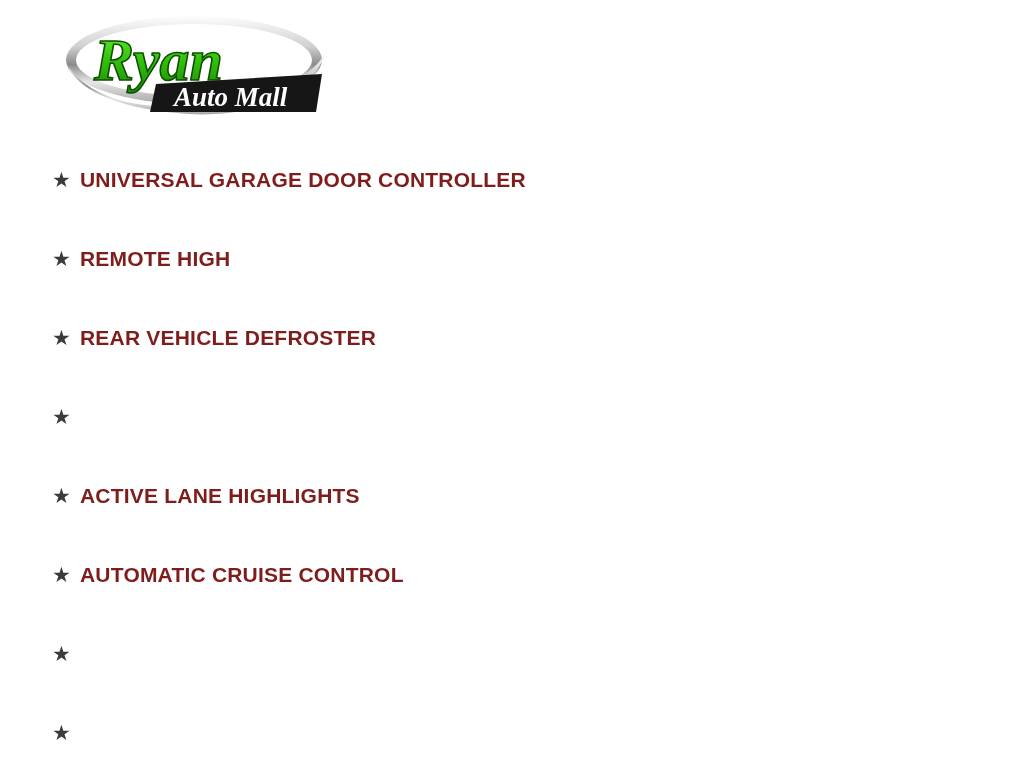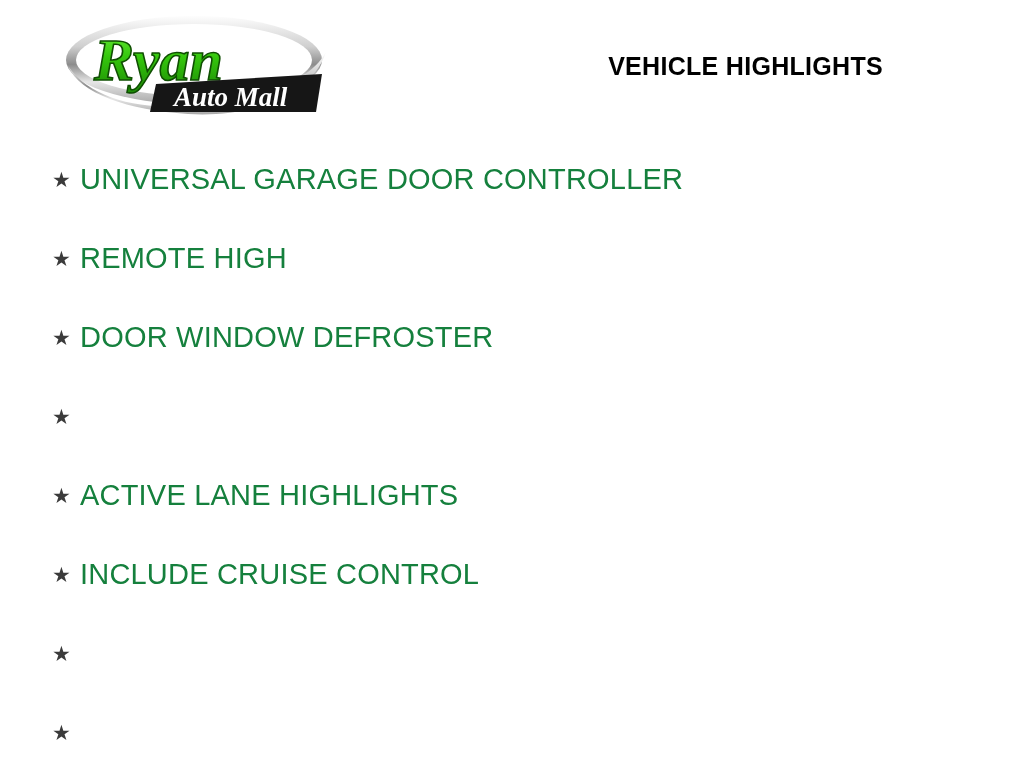--- a/index.html
+++ b/index.html
@@ -64,23 +64,23 @@
   }
   .star-icon {
     flex: 0 0 auto;
     width: 28px;
     font-size: 21px;
     line-height: 1;
     color: #3b3b3b;
     text-align: left;
   }
   .highlight-label {
-    font-size: 29px;
-    font-weight: normal;
-    color: #15803d;
+    font-size: 21px;
+    font-weight: bold;
+    color: #7f1d1d;
     letter-spacing: 0.2px;
     white-space: nowrap;
   }
 </style>
 </head>
 <body>
 
 <div class="page">
 
   <div class="header">
@@ -106,46 +106,45 @@
         <ellipse cx="140" cy="52" rx="118" ry="36" fill="#ffffff"></ellipse>
         <path d="M14 58 C40 96 100 104 160 96 C215 89 258 70 272 44 C258 88 196 110 134 106 C74 102 26 86 14 58 Z" fill="url(#silverGrad)"></path>
 
         <text x="40" y="72" font-family="'Liberation Serif', serif" font-size="60" font-style="italic" font-weight="bold" fill="url(#greenGrad)" stroke="#0f4f02" stroke-width="1.6">Ryan</text>
 
         <path d="M102 76 L268 66 L262 104 L96 104 Z" fill="#161616"></path>
         <text x="120" y="98" font-family="'Liberation Serif', serif" font-size="27" font-style="italic" font-weight="bold" fill="#ffffff">Auto Mall</text>
       </svg>
     </div>
 
-    <div class="header-title">VEHICLE HIGHLIGHTS</div>
   </div>
 
   <ul class="highlights">
     <li class="highlight-item">
       <span class="star-icon">★</span>
       <span class="highlight-label">UNIVERSAL GARAGE DOOR CONTROLLER</span>
     </li>
     <li class="highlight-item">
       <span class="star-icon">★</span>
       <span class="highlight-label">REMOTE HIGH</span>
     </li>
     <li class="highlight-item">
       <span class="star-icon">★</span>
-      <span class="highlight-label">DOOR WINDOW DEFROSTER</span>
+      <span class="highlight-label">REAR VEHICLE DEFROSTER</span>
     </li>
     <li class="highlight-item">
       <span class="star-icon">★</span>
     </li>
     <li class="highlight-item">
       <span class="star-icon">★</span>
       <span class="highlight-label">ACTIVE LANE HIGHLIGHTS</span>
     </li>
     <li class="highlight-item">
       <span class="star-icon">★</span>
-      <span class="highlight-label">INCLUDE CRUISE CONTROL</span>
+      <span class="highlight-label">AUTOMATIC CRUISE CONTROL</span>
     </li>
     <li class="highlight-item">
       <span class="star-icon">★</span>
     </li>
     <li class="highlight-item">
       <span class="star-icon">★</span>
     </li>
   </ul>
 
 </div>

